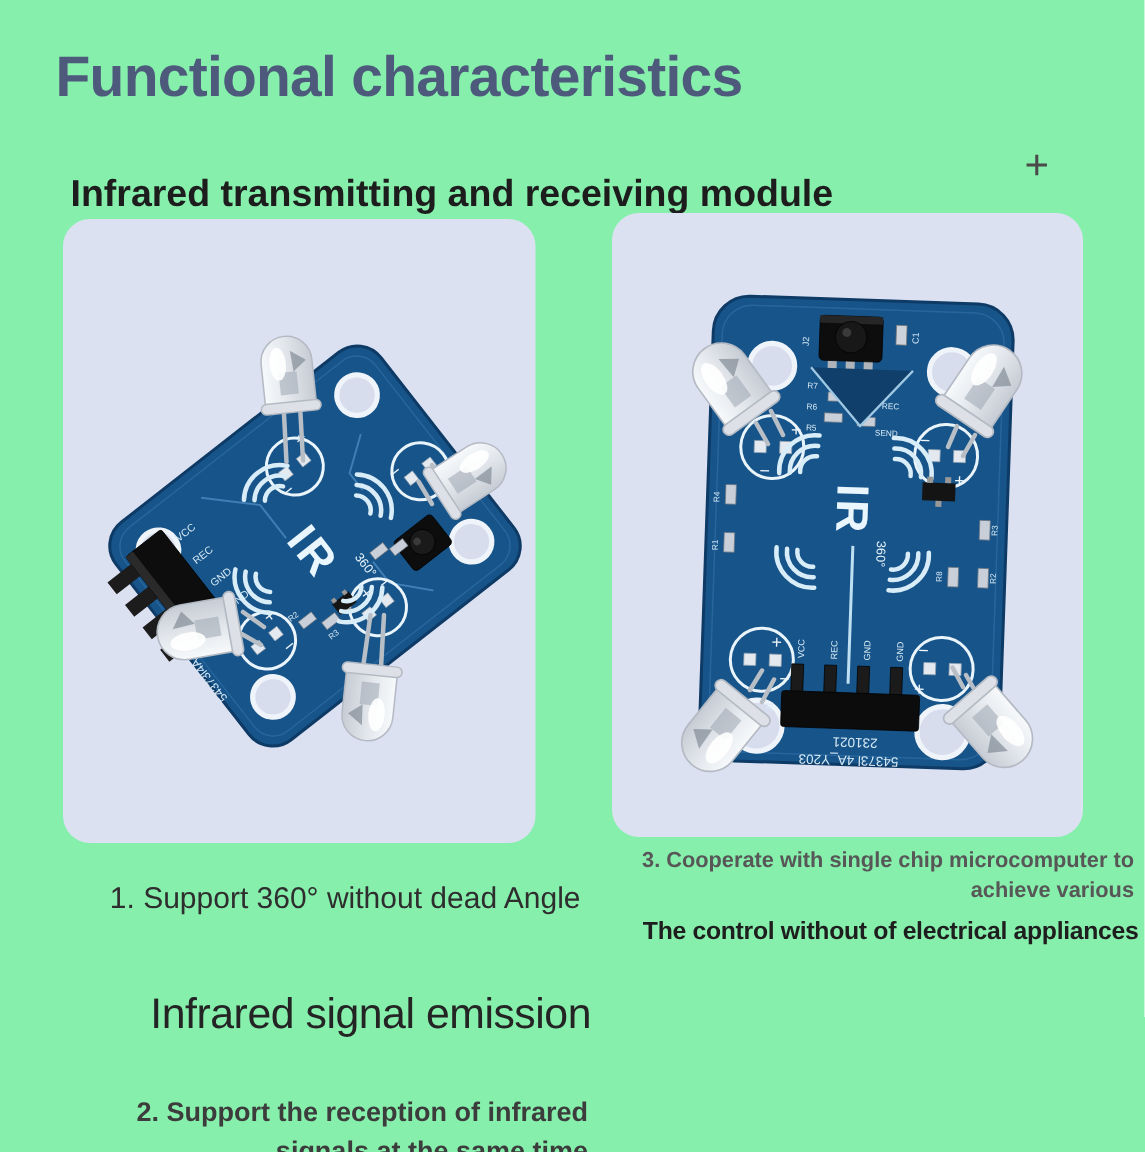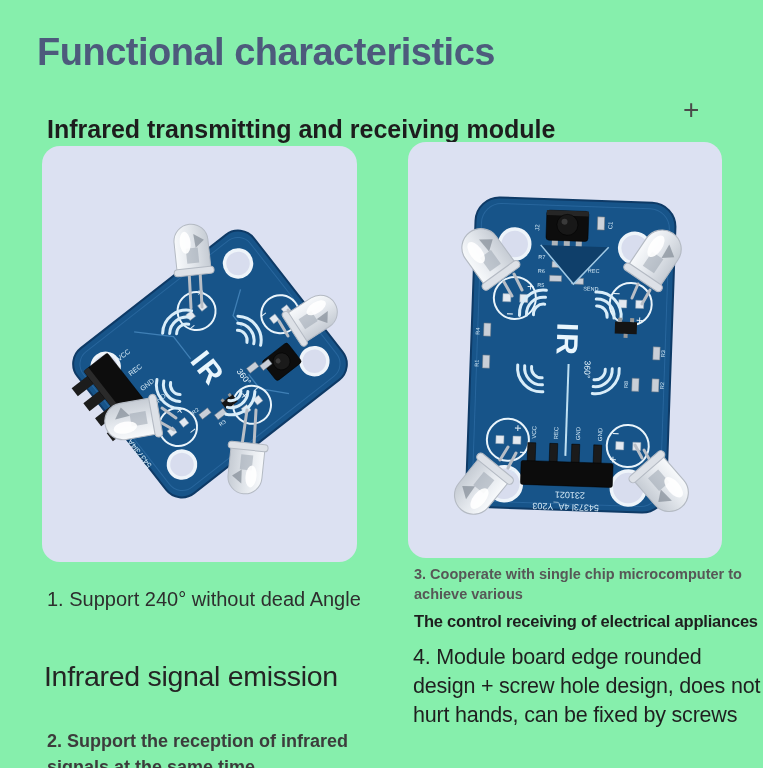--- a/index.html
+++ b/index.html
@@ -6,21 +6,21 @@
   .page{position:relative;width:763px;height:768px;background:#86efac;overflow:hidden;
         font-family:"Liberation Sans","DejaVu Sans",sans-serif;}
   .title{position:absolute;left:37px;top:6px;font-size:38px;font-weight:600;
          color:#4d5a7c;letter-spacing:-0.5px;}
   .subtitle{position:absolute;left:47px;top:94px;font-size:25px;font-weight:700;color:#1d1d1d;}
   .plus{position:absolute;left:683px;top:94px;font-size:28px;font-weight:300;color:#4a4a4a;}
   .panel{position:absolute;background:#dce1f2;border-radius:18px;}
   .panel-left{left:42px;top:146px;width:315px;height:416px;}
   .panel-right{left:408px;top:142px;width:314px;height:416px;}
   .panel svg{position:absolute;left:0;top:0;width:100%;height:100%;overflow:hidden;border-radius:18px;}
-  .cap{position:absolute;margin:0;}
+  .cap{position:absolute;margin:0;text-align:right;}
   .p1{left:47px;top:588px;width:340px;font-size:20px;font-weight:400;color:#2e2e2e;}
   .headline{left:44px;top:628px;width:350px;font-size:28.5px;font-weight:500;color:#242424;letter-spacing:-0.3px;margin-top:32px;}
   .p2{left:47px;top:682px;width:345px;font-size:18px;font-weight:700;color:#3c3c3c;line-height:1.45;margin-top:46px;}
   .p3{left:414px;top:564px;width:342px;font-size:14.5px;font-weight:600;color:#575757;line-height:1.4;}
   .p3b{left:414px;top:612px;width:345px;font-size:16.5px;font-weight:700;color:#1e1e1e;letter-spacing:-0.2px;}
   .p4{left:413px;top:643px;width:348px;font-size:21.5px;font-weight:500;color:#1f1f1f;line-height:1.36;letter-spacing:-0.2px;}
   text{font-family:"Liberation Sans","DejaVu Sans",sans-serif;}
 </style>
 </head>
 <body>
@@ -304,20 +304,19 @@
         <path d="M92,318 L100,305 M100,326 L108,311" fill="none"></path>
         <path d="M234,316 L227,303 M244,322 L236,308" fill="none"></path>
       </g>
       <use href="#ledR" transform="translate(92,132) rotate(-36) scale(1.12)"></use>
       <use href="#ledR" transform="translate(236,134) rotate(34) scale(1.12)"></use>
       <use href="#ledR" transform="translate(86,328) rotate(-141) scale(1.12)"></use>
       <use href="#ledR" transform="translate(240,326) rotate(139) scale(1.12)"></use>
     </svg>
   </div>
 
-  <p class="cap p1">1. Support 240° without dead Angle</p>
+  <p class="cap p1">1. Support 360° without dead Angle</p>
   <p class="cap headline">Infrared signal emission</p>
   <p class="cap p2">2. Support the reception of infrared signals at the same time</p>
   <p class="cap p3">3. Cooperate with single chip microcomputer to achieve various</p>
-  <p class="cap p3b">The control receiving of electrical appliances</p>
-  <p class="cap p4">4. Module board edge rounded design + screw hole design, does not hurt hands, can be fixed by screws</p>
+  <p class="cap p3b">The control without of electrical appliances</p>
 
 </div>
 
 </body></html>

